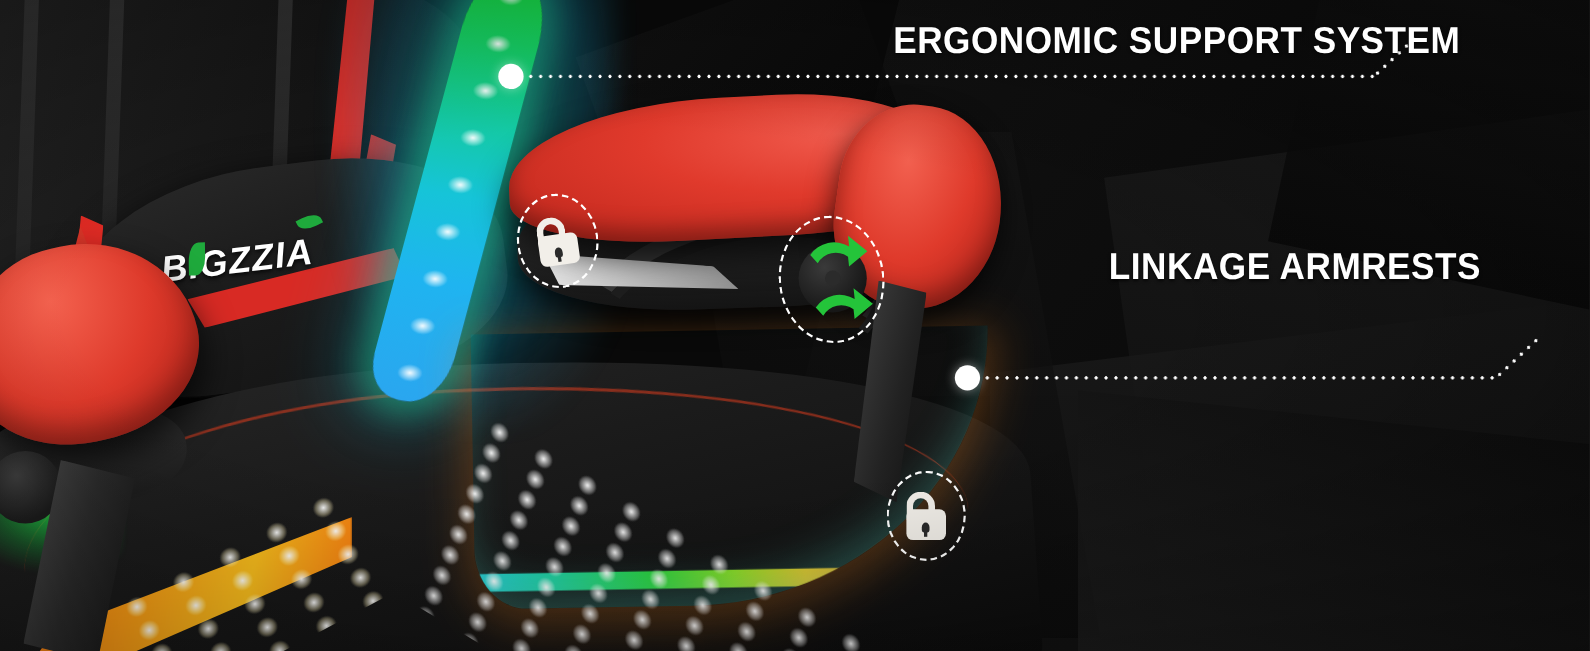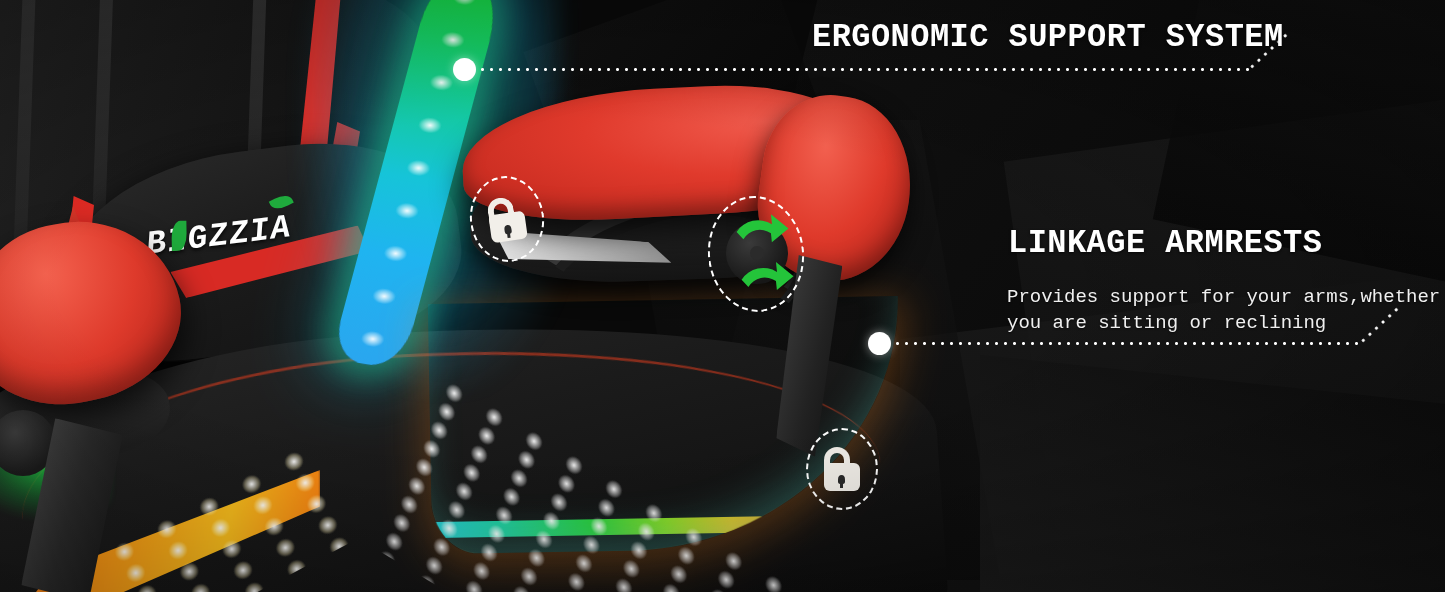--- a/index.html
+++ b/index.html
@@ -4,21 +4,21 @@
 <style>
   * { margin:0; padding:0; box-sizing:border-box; }
   html,body { background:#000; }
 
   .stage {
     position:relative;
     width:1445px;
     height:592px;
     overflow:hidden;
     background:#0a0a0a;
-    font-family:Liberation Mono, monospace;
+    font-family:Liberation Sans, sans-serif;
     -webkit-font-smoothing:antialiased;
   }
 
   
   .bg-base{
     position:absolute; inset:0;
     background:#090909;
   }
   .facet{ position:absolute; }
   .f1{ left:780px; top:-60px; width:760px; height:420px;
@@ -479,16 +479,14 @@
 
   <div class="dot dot-1"></div>
   <div class="dline dline-1"></div>
   <div class="dline-diag diag-1"></div>
   <div class="heading h-1">ERGONOMIC SUPPORT SYSTEM</div>
 
   <div class="dot dot-2"></div>
   <div class="dline dline-2"></div>
   <div class="dline-diag diag-2"></div>
   <div class="heading h-2">LINKAGE ARMRESTS</div>
-  <div class="body-text">Provides support for your arms,whether
-you are sitting or reclining</div>
 
 </div>
 
 </body></html>

